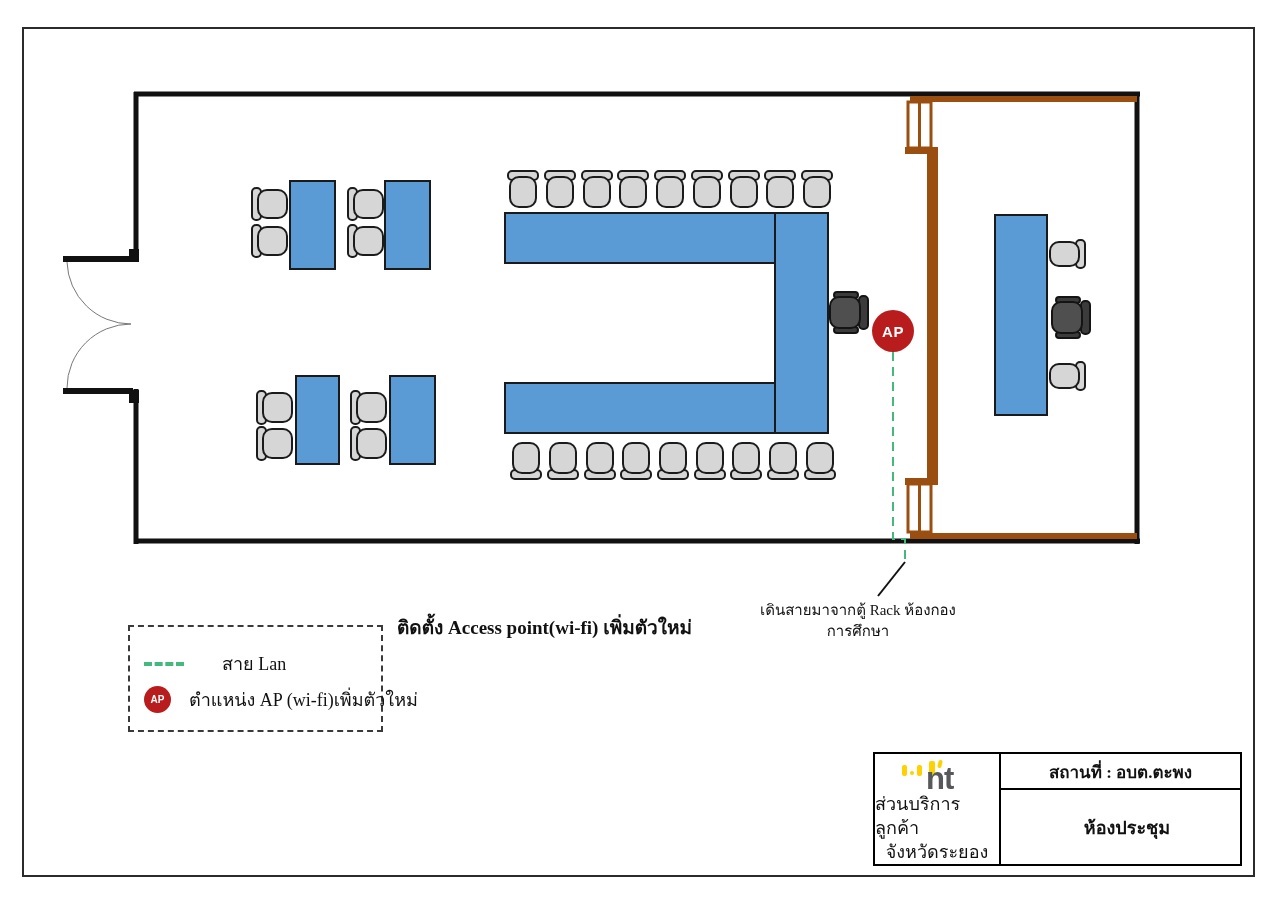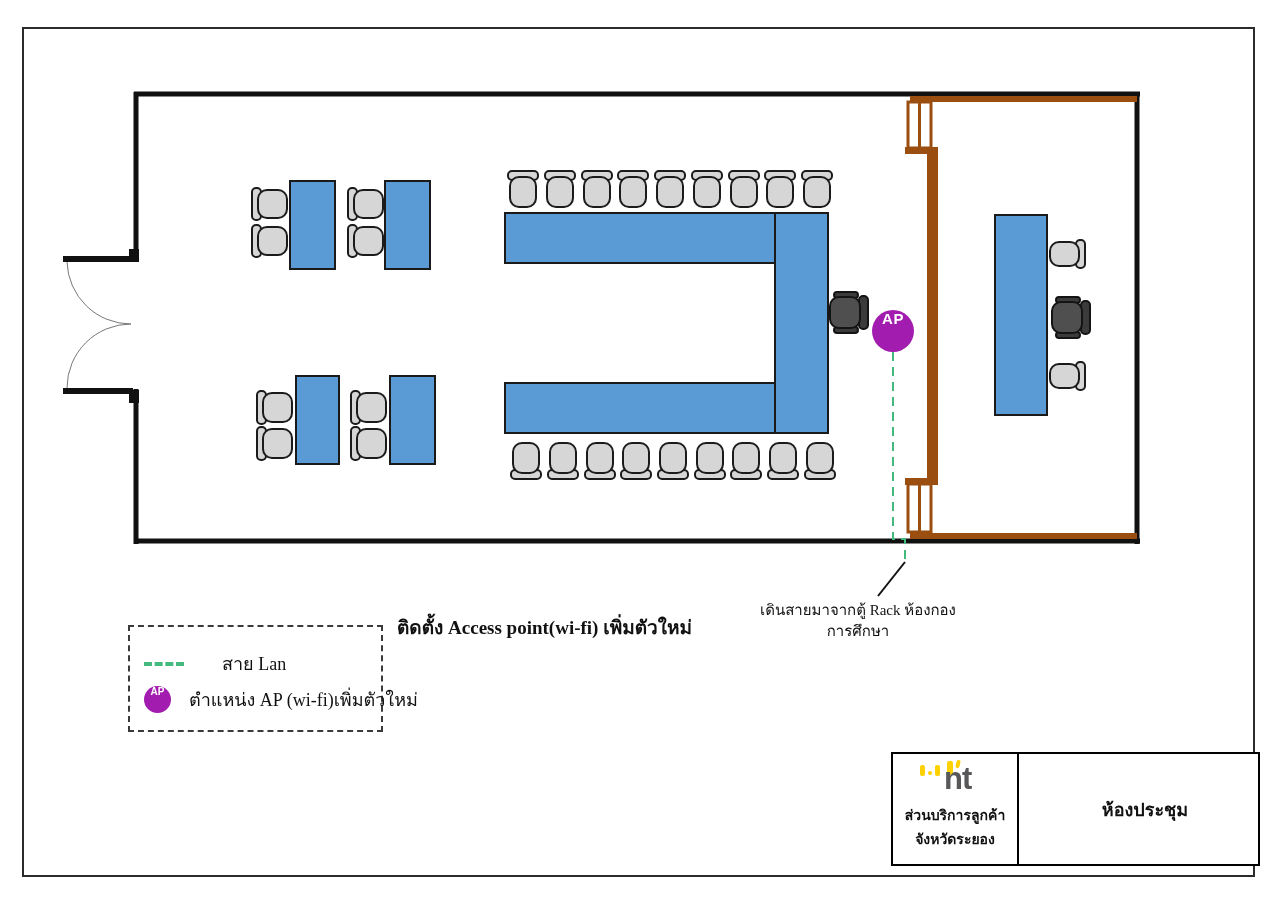--- a/index.html
+++ b/index.html
@@ -8,22 +8,22 @@
     font-family:"Liberation Serif","DejaVu Serif",serif;color:#111;
   }
   .abs{position:absolute;}
   .page-border{
     left:22px;top:27px;width:1229px;height:846px;
     border:2px solid #2b2b2b;
   }
   #plan{left:0;top:0;width:1280px;height:904px;}
   
   .ap-badge{
-    border-radius:50%;background:#a21caf;color:#ffffff;
-    display:flex;justify-content:center;
+    border-radius:50%;background:#b91c1c;color:#ffffff;
+    display:flex;align-items:center;justify-content:center;
     font-family:"Liberation Sans","DejaVu Sans",sans-serif;font-weight:bold;
   }
   .ap-main{left:872px;top:310px;width:42px;height:42px;font-size:15px;letter-spacing:.5px;}
   .ap-mini{width:27px;height:27px;font-size:10px;flex:0 0 27px;}
   
   .install-note{
     left:397px;top:612px;font-size:19px;font-weight:bold;white-space:nowrap;
   }
   
   .cable-note{
@@ -39,35 +39,35 @@
   .legend-row.r2{top:58px;}
   .dash-sample{
     display:inline-block;width:40px;height:0;border-top:4px dashed #44b97d;margin-right:15px;
   }
   .legend-label{font-size:18px;white-space:nowrap;}
   .r1 .legend-label{margin-left:23px;}
   .r2 .legend-label{margin-left:18px;}
   
   .title-block{
     left:873px;top:752px;width:369px;height:114px;box-sizing:border-box;
-    border:2px solid #000;display:flex;background:#fff;margin-left:18px;
+    border:2px solid #000;display:flex;background:#fff;
   }
   .tb-left{
     width:126px;box-sizing:border-box;border-right:2px solid #000;
     display:flex;flex-direction:column;align-items:center;
   }
   .tb-right{flex:1;display:flex;flex-direction:column;}
   .tb-row{
     box-sizing:border-box;display:flex;align-items:center;justify-content:center;
     font-weight:bold;text-align:center;white-space:nowrap;
   }
   .tb-row.r1{height:34px;border-bottom:2px solid #000;font-size:16px;}
   .tb-row.r2{height:36px;border-bottom:2px solid #000;font-size:17px;}
   .tb-row.r3{flex:1;font-size:18px;padding-left:13px;}
-  .org-line{font-size:14px;font-weight:bold;line-height:24px;}
+  .org-line{font-size:18px;font-weight:normal;line-height:24px;}
   
   .nt-logo{position:relative;width:74px;height:46px;margin-top:4px;}
   .nt-mark{position:absolute;background:#ffd100;border-radius:2px;}
   .nt-m1{left:2px;top:7px;width:5px;height:11px;}
   .nt-dot{left:10px;top:13px;width:4px;height:4px;border-radius:50%;}
   .nt-m2{left:17px;top:7px;width:5px;height:11px;}
   .nt-m3{left:29px;top:3px;width:6px;height:14px;}
   .nt-tick{left:38px;top:2px;width:4px;height:8px;transform:rotate(14deg);}
   .nt-text{
     position:absolute;left:26px;top:5px;font-family:"Liberation Sans","DejaVu Sans",sans-serif;
@@ -207,15 +207,16 @@
       <span class="nt-mark nt-dot"></span>
       <span class="nt-mark nt-m2"></span>
       <span class="nt-mark nt-m3"></span>
       <span class="nt-mark nt-tick"></span>
       <span class="nt-text">nt</span>
     </div>
     <div class="org-line">ส่วนบริการลูกค้า</div>
     <div class="org-line">จังหวัดระยอง</div>
   </div>
   <div class="tb-right">
+    <div class="tb-row r2">สถานที่ :  อบต.ตะพง</div>
     <div class="tb-row r3">ห้องประชุม</div>
   </div>
 </div>
 
 </body></html>

